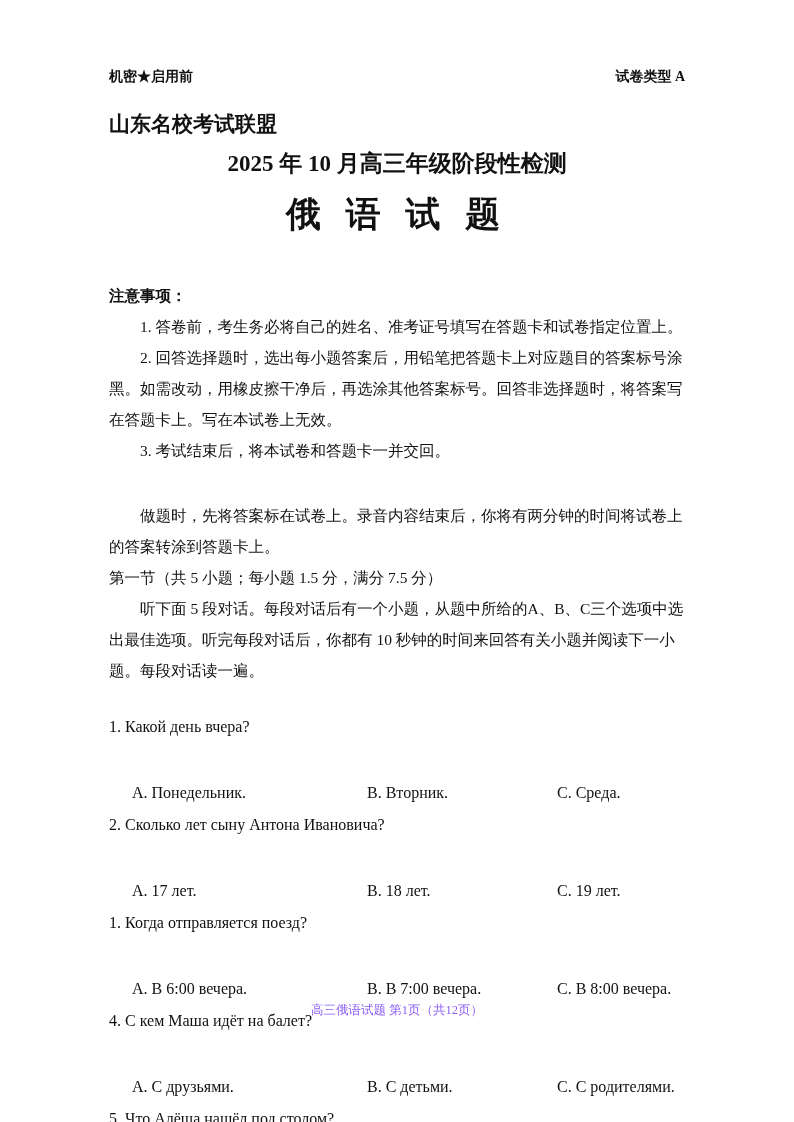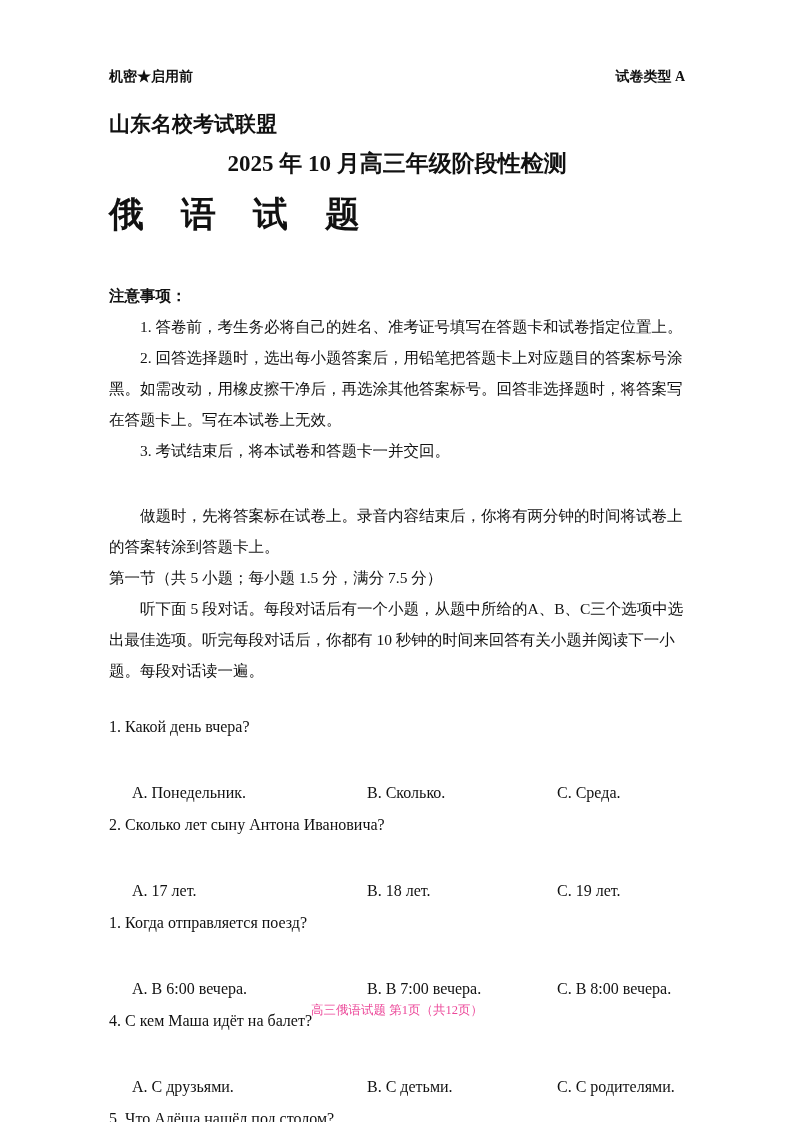--- a/index.html
+++ b/index.html
@@ -18,21 +18,21 @@
   }
   .header-row {
     display: flex;
     justify-content: space-between;
     align-items: baseline;
     font-size: 14px;
     font-weight: bold;
   }
   .title1 { text-align: left; font-size: 21px; font-weight: bold; margin-top: 24px; }
   .title2 { text-align: center; font-size: 23px; font-weight: bold; margin-top: 10px; }
-  .title3 { text-align: left; font-size: 35px; font-weight: bold; margin-top: 12px; letter-spacing: 8px; font-family: Liberation Mono, monospace; }
+  .title3 { text-align: center; font-size: 35px; font-weight: bold; margin-top: 12px; letter-spacing: 8px; }
   .notice { margin-top: 42px; }
   .line { line-height: 31px; }
   .bold { font-weight: bold; }
   .indent { text-indent: 2em; }
   .part { margin-top: 34px; }
   .part-heading { font-weight: bold; line-height: 31px; }
   .questions { margin-top: 26px; font-size: 16px; }
   .question { margin-bottom: 2px; }
   .q-text { line-height: 30px; }
   .options {
@@ -41,21 +41,21 @@
     padding-left: 23px;
     line-height: 30px;
     margin-top: 36px;
   }
   .footer {
     position: absolute;
     left: 0; right: 0;
     top: 1002px;
     text-align: center;
     font-size: 12.5px;
-    color: #ec4899;
+    color: #8b5cf6;
   }
 </style>
 </head>
 <body>
 
 <div class="page">
 
   <div class="header-row">
     <span>机密★启用前</span>
     <span>试卷类型 A</span>
@@ -77,21 +77,21 @@
     <p class="line">第一节（共 5 小题；每小题 1.5 分，满分 7.5 分）</p>
     <p class="line indent">听下面 5 段对话。每段对话后有一个小题，从题中所给的A、B、C三个选项中选出最佳选项。听完每段对话后，你都有 10 秒钟的时间来回答有关小题并阅读下一小题。每段对话读一遍。</p>
   </div>
 
   <div class="questions">
 
     <div class="question">
       <p class="q-text">1. Какой день вчера?</p>
       <div class="options">
         <span>A. Понедельник.</span>
-        <span>B. Сколько.</span>
+        <span>B. Вторник.</span>
         <span>C. Среда.</span>
       </div>
     </div>
 
     <div class="question">
       <p class="q-text">2. Сколько лет сыну Антона Ивановича?</p>
       <div class="options">
         <span>A. 17 лет.</span>
         <span>B. 18 лет.</span>
         <span>C. 19 лет.</span>

